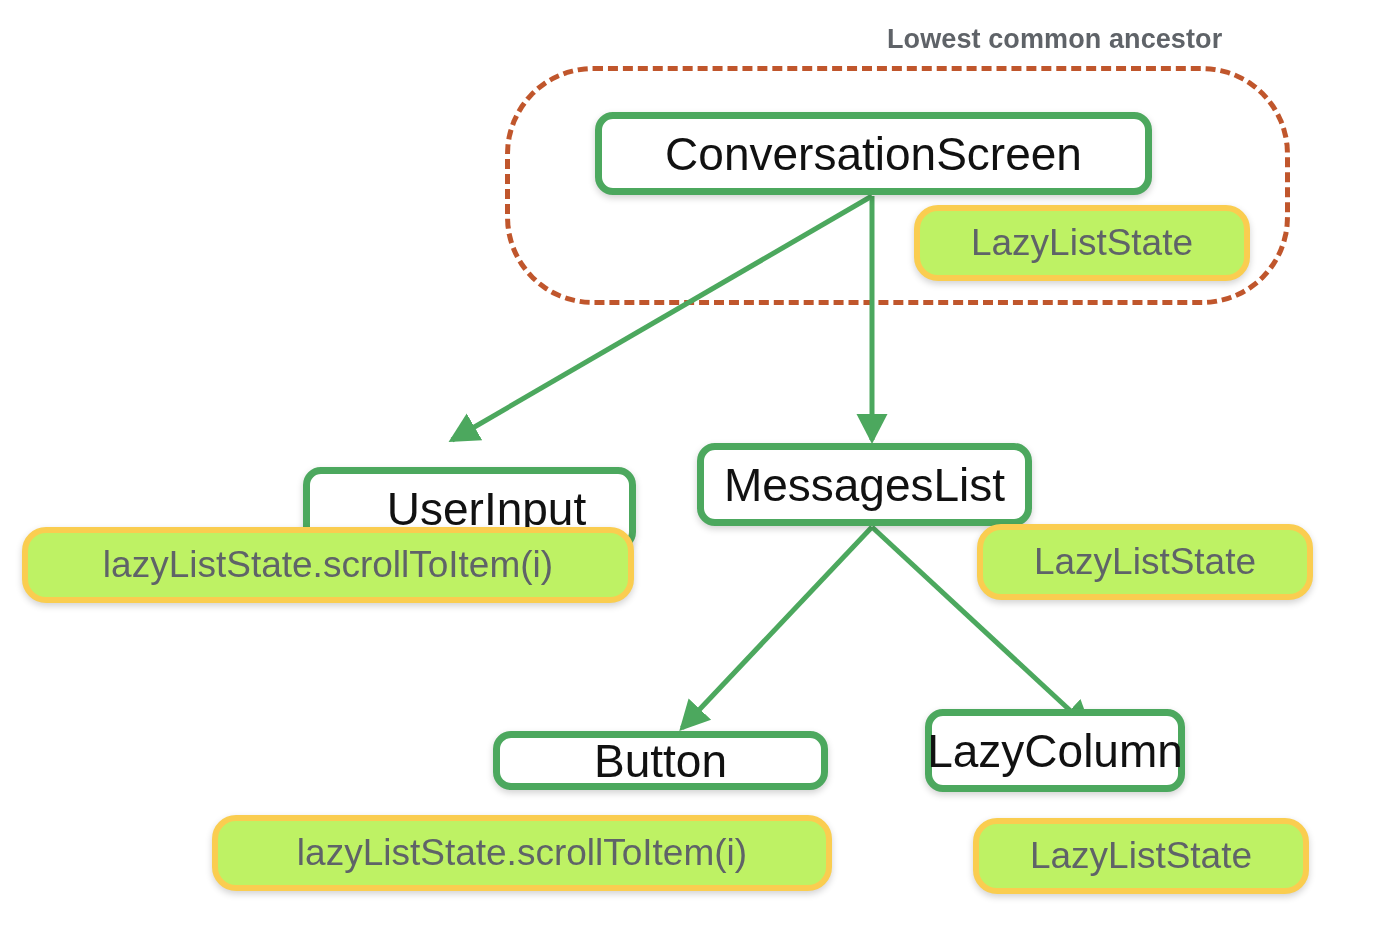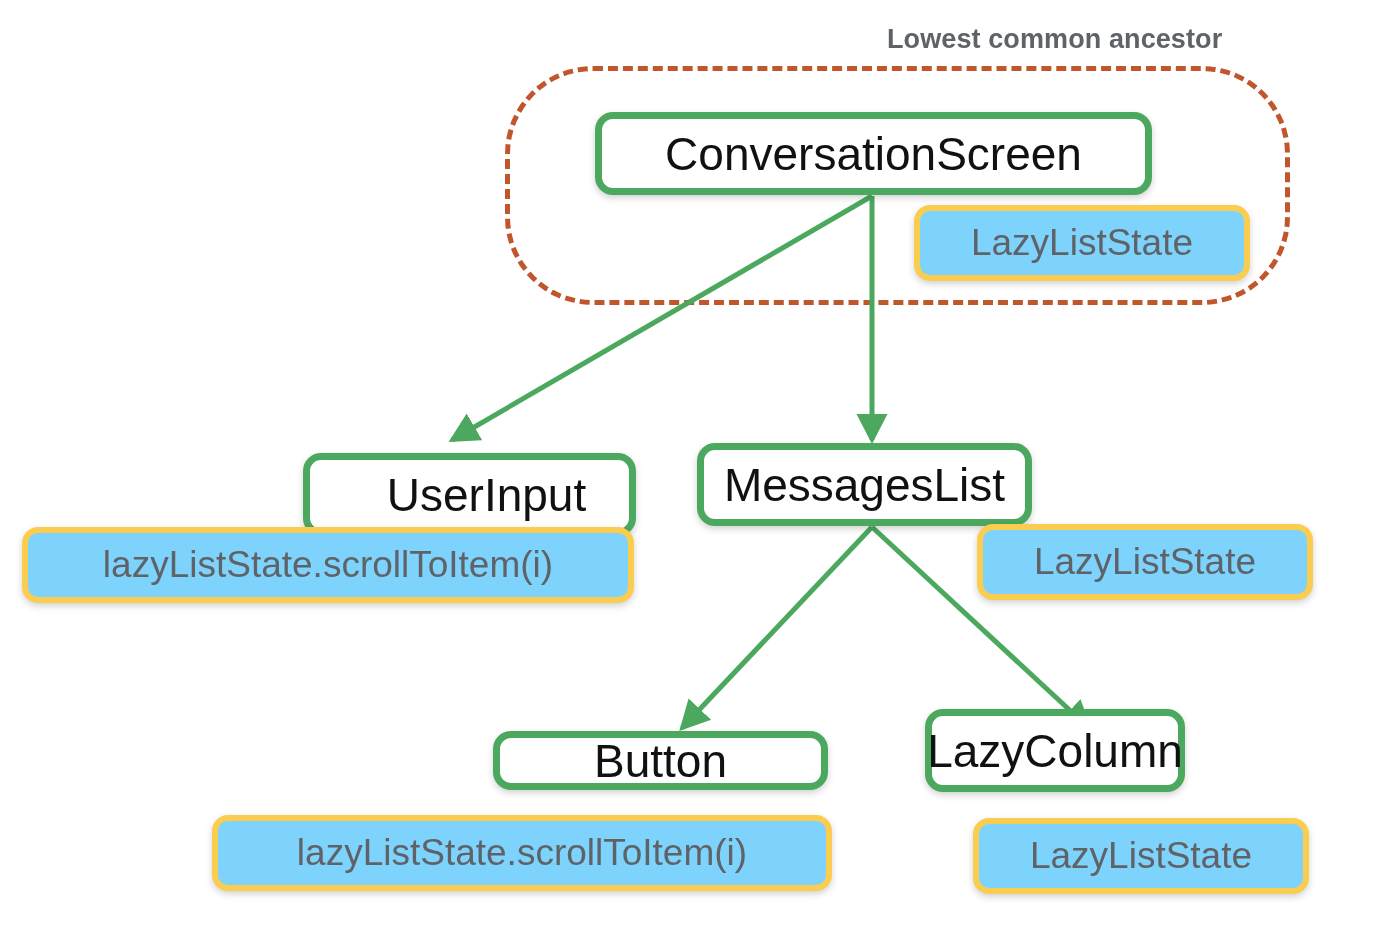--- a/index.html
+++ b/index.html
@@ -60,23 +60,23 @@
     font-size: 46px;
     font-weight: 400;
     white-space: nowrap;
     box-shadow: 0 3px 7px rgba(0,0,0,0.18);
   }
 
   
   .badge {
     position: absolute;
     box-sizing: border-box;
-    background: #7dd3fc;
+    background: #bef264;
     border: 6px solid #FACD50;
-    border-radius: 16px;
+    border-radius: 24px;
     display: flex;
     align-items: center;
     justify-content: center;
     color: #5F6368;
     font-size: 37px;
     font-weight: 400;
     white-space: nowrap;
     box-shadow: 0 3px 7px rgba(0,0,0,0.18);
   }
 </style>
@@ -100,21 +100,21 @@
         <line x1="872" y1="196" x2="872" y2="440" marker-end="url(#arrowhead)" stroke="#4CA85E"></line>
         <line x1="872" y1="527" x2="682" y2="728" marker-end="url(#arrowhead)" stroke="#4CA85E"></line>
         <line x1="872" y1="527" x2="1089" y2="728" marker-end="url(#arrowhead)" stroke="#4CA85E"></line>
       </g>
   </svg>
 
   <div id="node-layer">
       <div class="node" style="left: 595px; top: 112px; width: 557px; height: 83px; border-color: rgb(76, 168, 94); color: rgb(17, 17, 17);">
         <span>ConversationScreen</span>
       </div>
-      <div class="node" style="left: 303px; top: 453px; width: 333px; height: 83px; border-color: rgb(76, 168, 94); color: rgb(17, 17, 17); padding-left: 34px;">
+      <div class="node" style="left: 303px; top: 467px; width: 333px; height: 83px; border-color: rgb(76, 168, 94); color: rgb(17, 17, 17); padding-left: 34px;">
         <span>UserInput</span>
       </div>
       <div class="node" style="left: 697px; top: 443px; width: 335px; height: 83px; border-color: rgb(76, 168, 94); color: rgb(17, 17, 17);">
         <span>MessagesList</span>
       </div>
       <div class="node" style="left: 493px; top: 731px; width: 335px; height: 59px; border-color: rgb(76, 168, 94); color: rgb(17, 17, 17);">
         <span>Button</span>
       </div>
       <div class="node" style="left: 925px; top: 709px; width: 260px; height: 83px; border-color: rgb(76, 168, 94); color: rgb(17, 17, 17); justify-content: center;">
         <span>LazyColumn</span>

